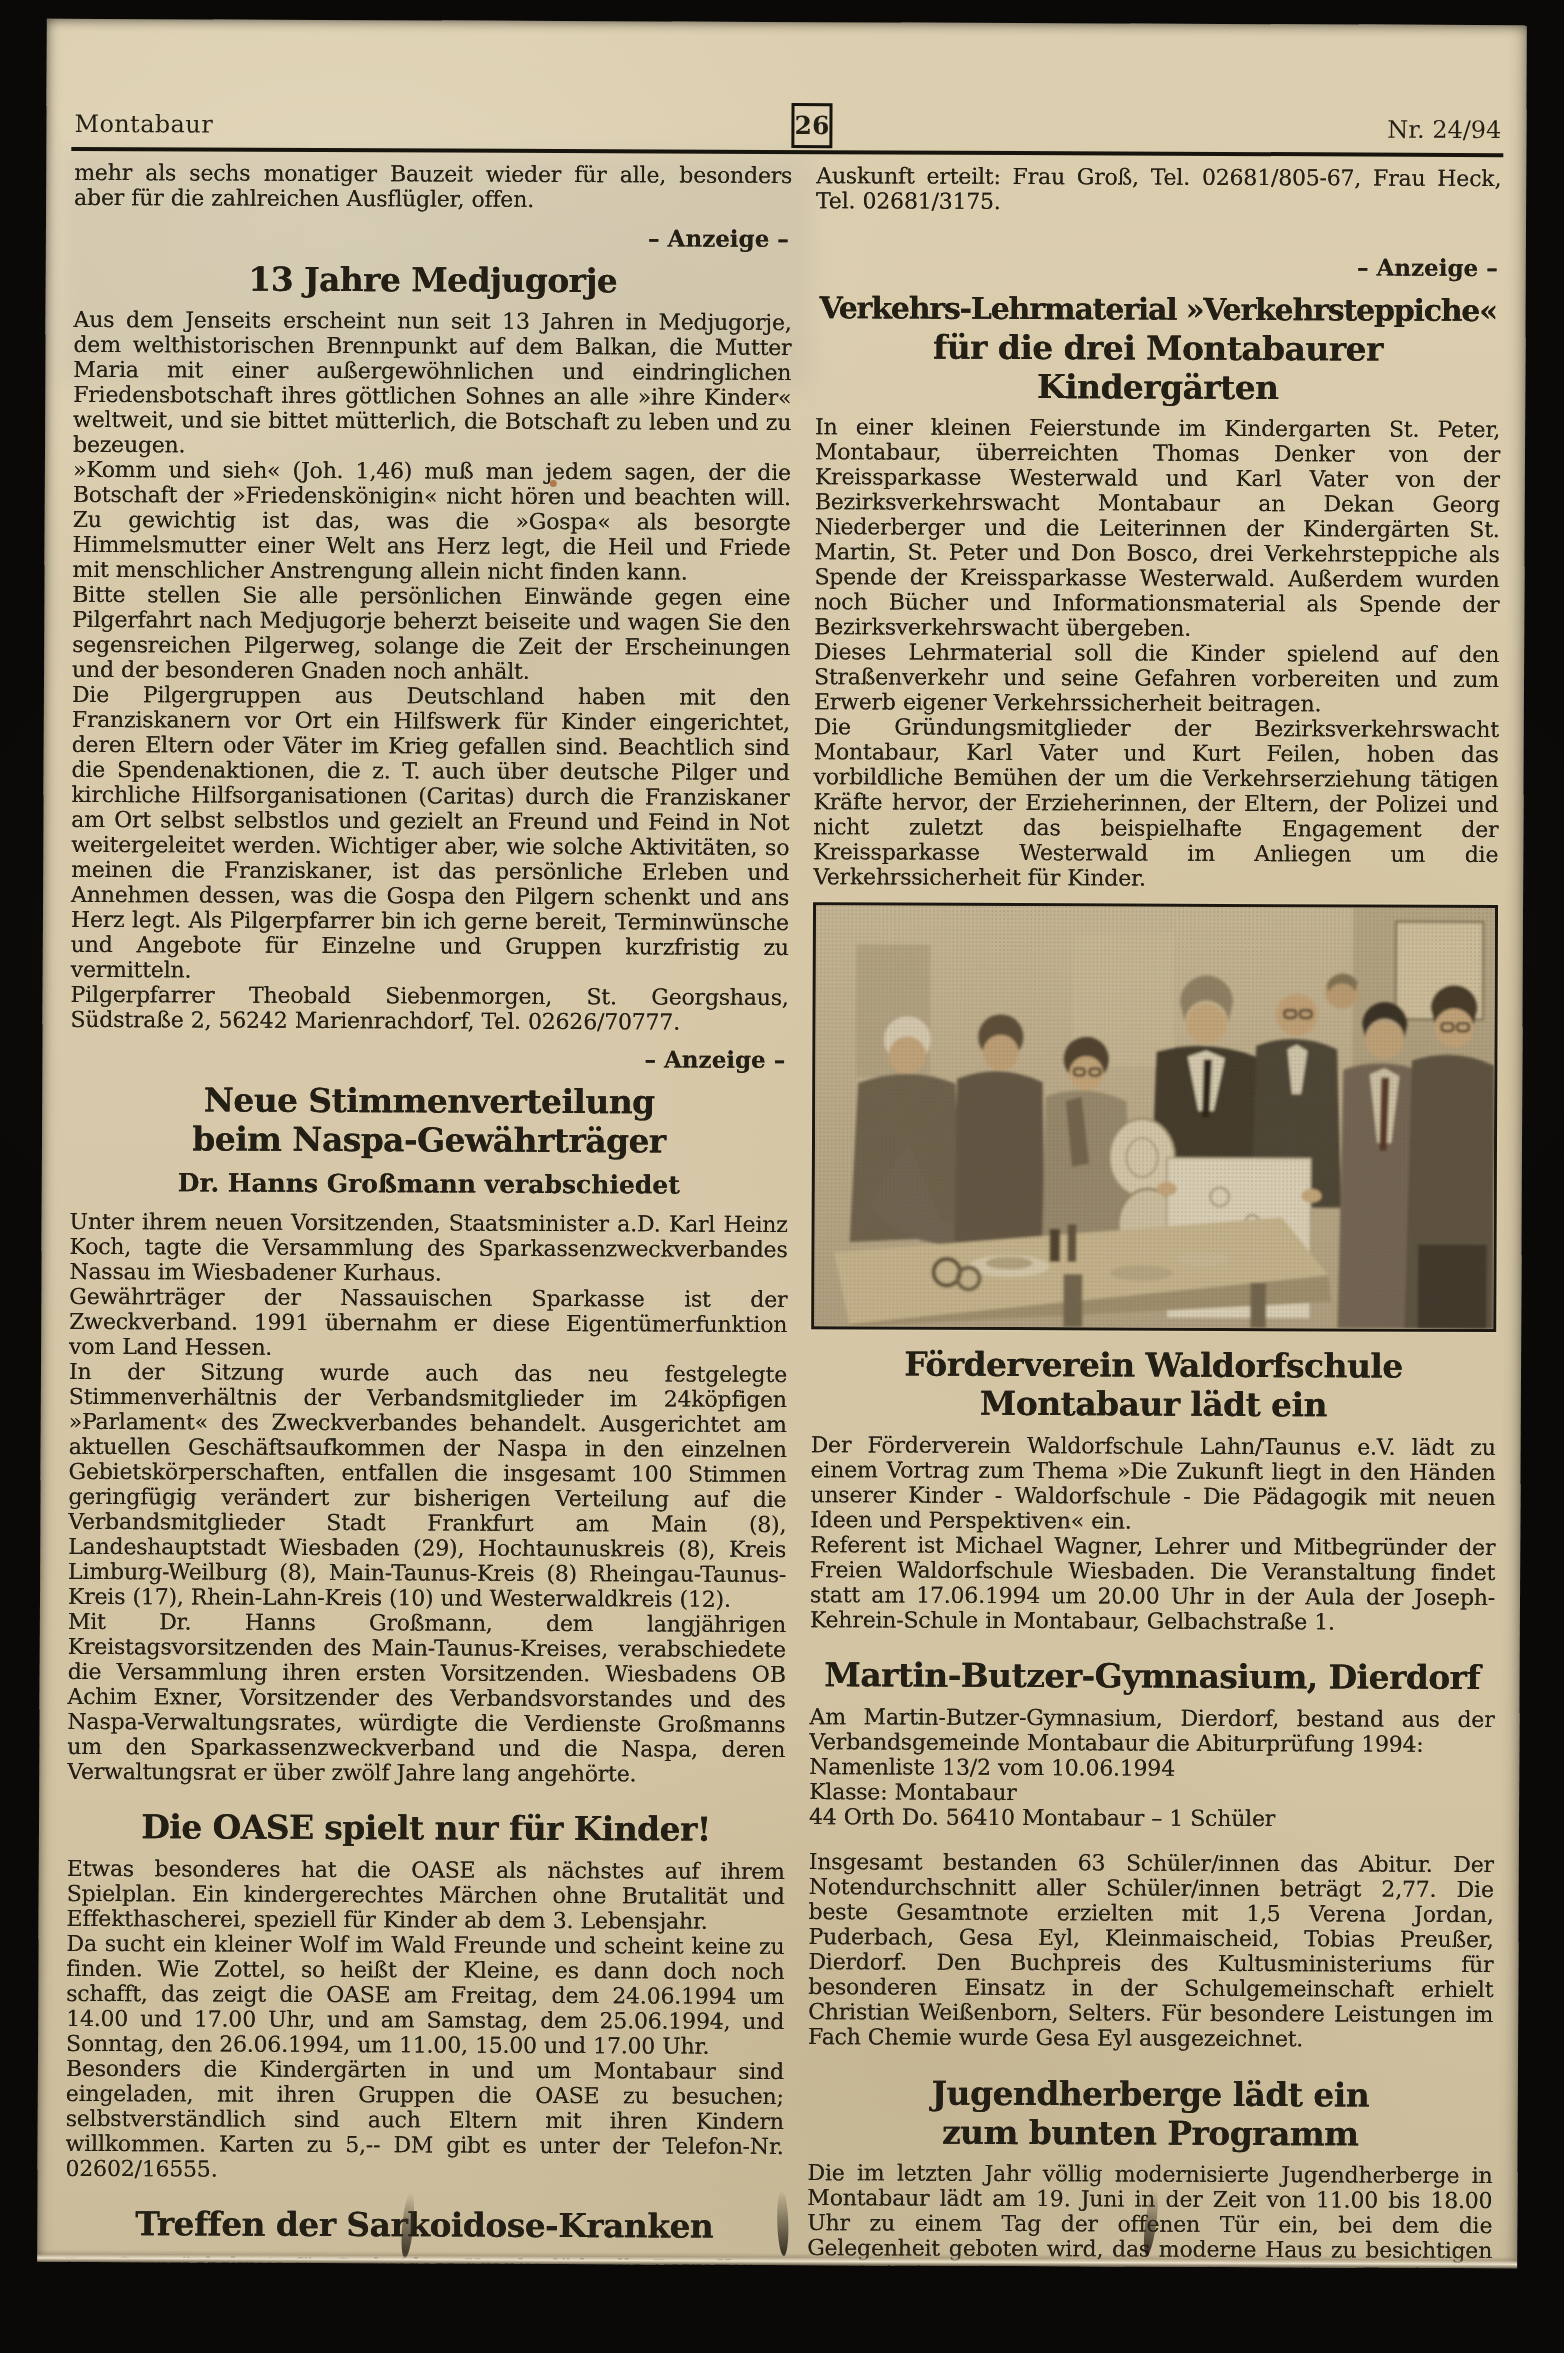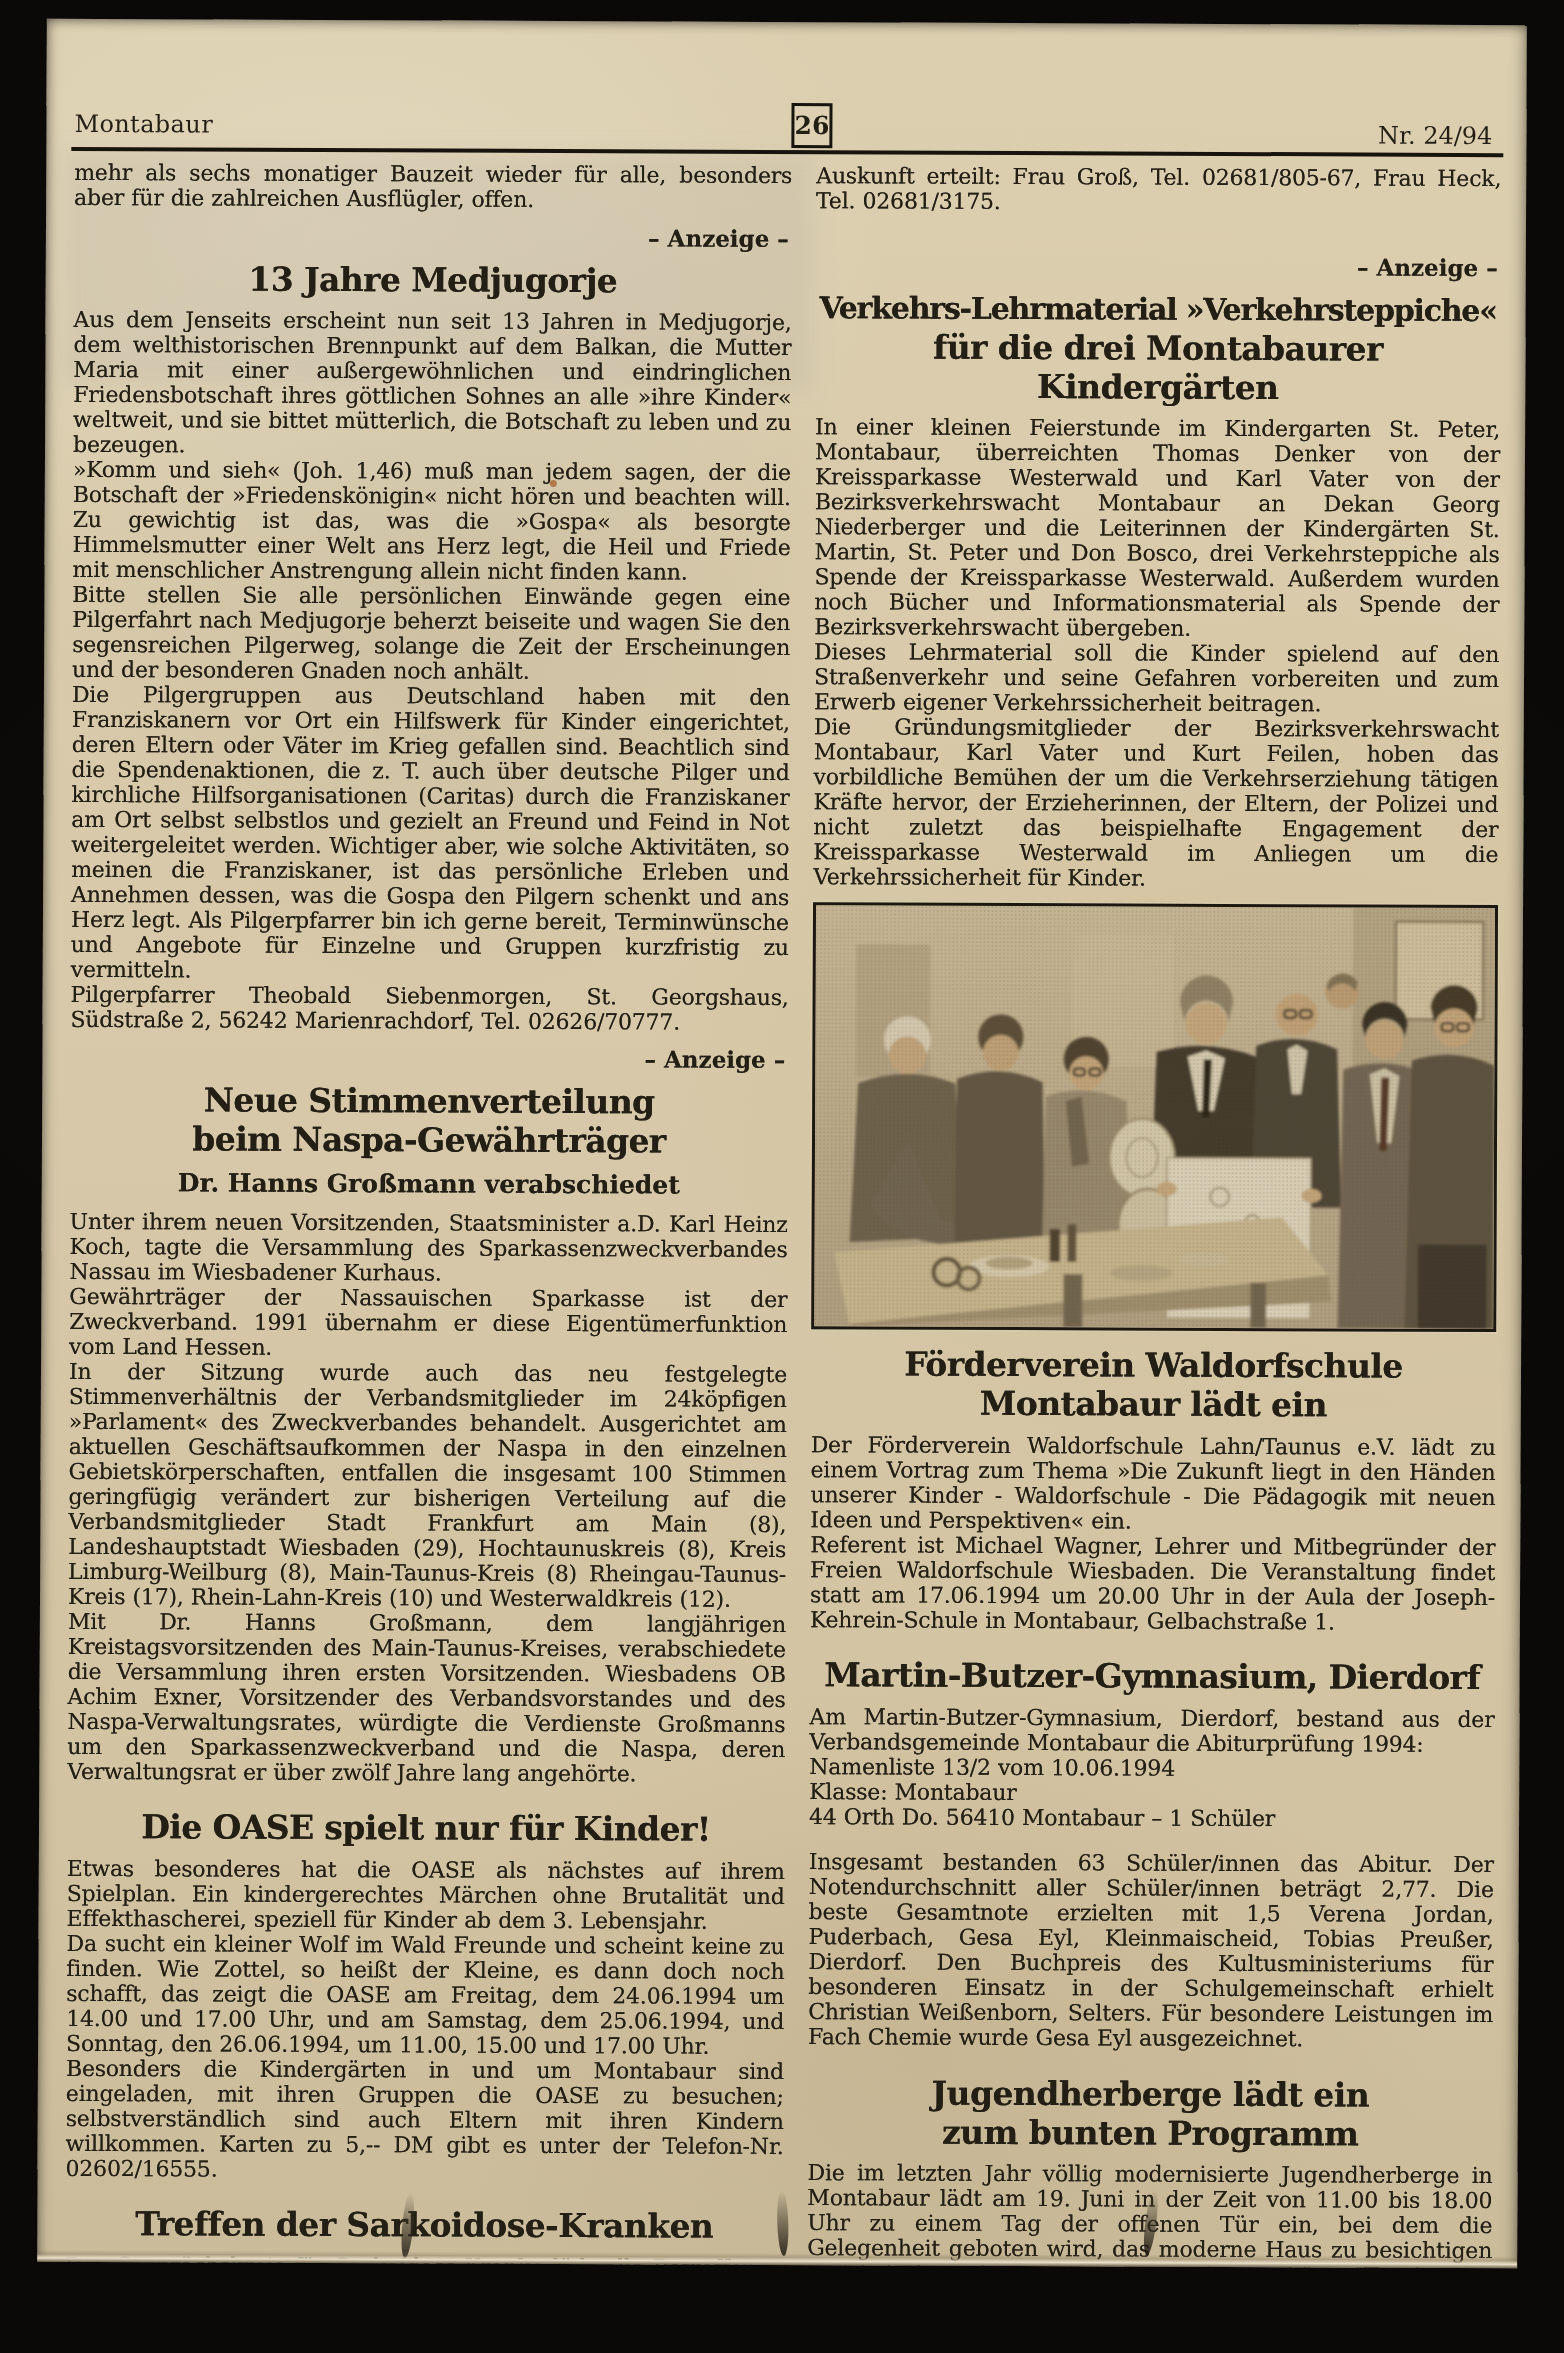--- a/index.html
+++ b/index.html
@@ -37,21 +37,21 @@
   .speck { position:absolute; left:505px; top:459px; width:7px; height:7px;
     border-radius:50%; background:#a75f2c; opacity:.75; }
   .notch { position:absolute; width:11px; height:66px; border-radius:50%;
     background:linear-gradient(180deg, rgba(90,80,60,0), rgba(60,52,38,.5) 45%, rgba(28,22,15,.85));
     transform:rotate(5deg); }
   .notch.n1 { left:365px; top:2172px; }
   .notch.n2 { left:740px; top:2168px; transform:rotate(-2deg); }
   .notch.n3 { left:1108px; top:2166px; transform:rotate(7deg); }
 
   .masthead-left  { position:absolute; left:28px;  top:91px; font-size:24px; letter-spacing:0.4px;text-align:right; }
-  .masthead-right { position:absolute; right:34px; top:91px; font-size:24px;margin-top:6px; }
+  .masthead-right { position:absolute; right:25px; top:91px; font-size:24px; }
   .header-rule { position:absolute; left:25px; top:128px; width:1432px; height:3.9px; background:#17130d; }
   .page-num {
     position:absolute; left:745px; top:81px; width:41px; height:45px;
     border:3.1px solid #17130d; background:#ded1b3; z-index:2;
     display:flex; align-items:center; justify-content:center;
     font-size:25px; font-weight:bold;
   }
 
   .col { position:absolute; top:141px; }
   .col-left  { left:28px;  width:718px; }

